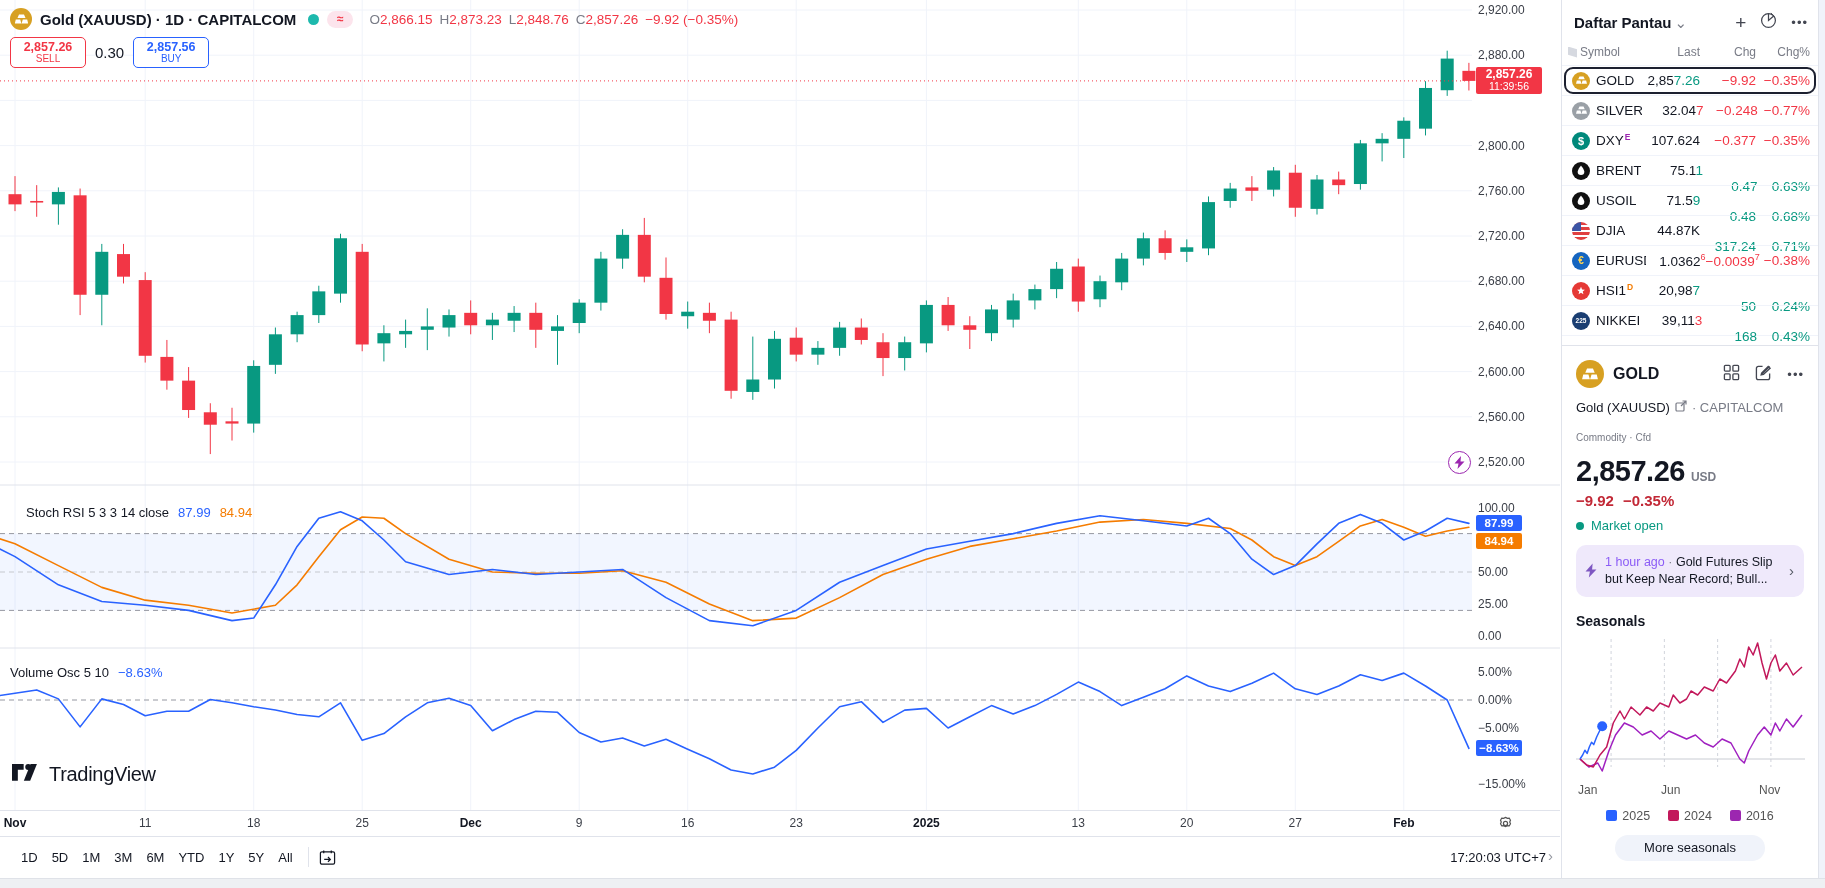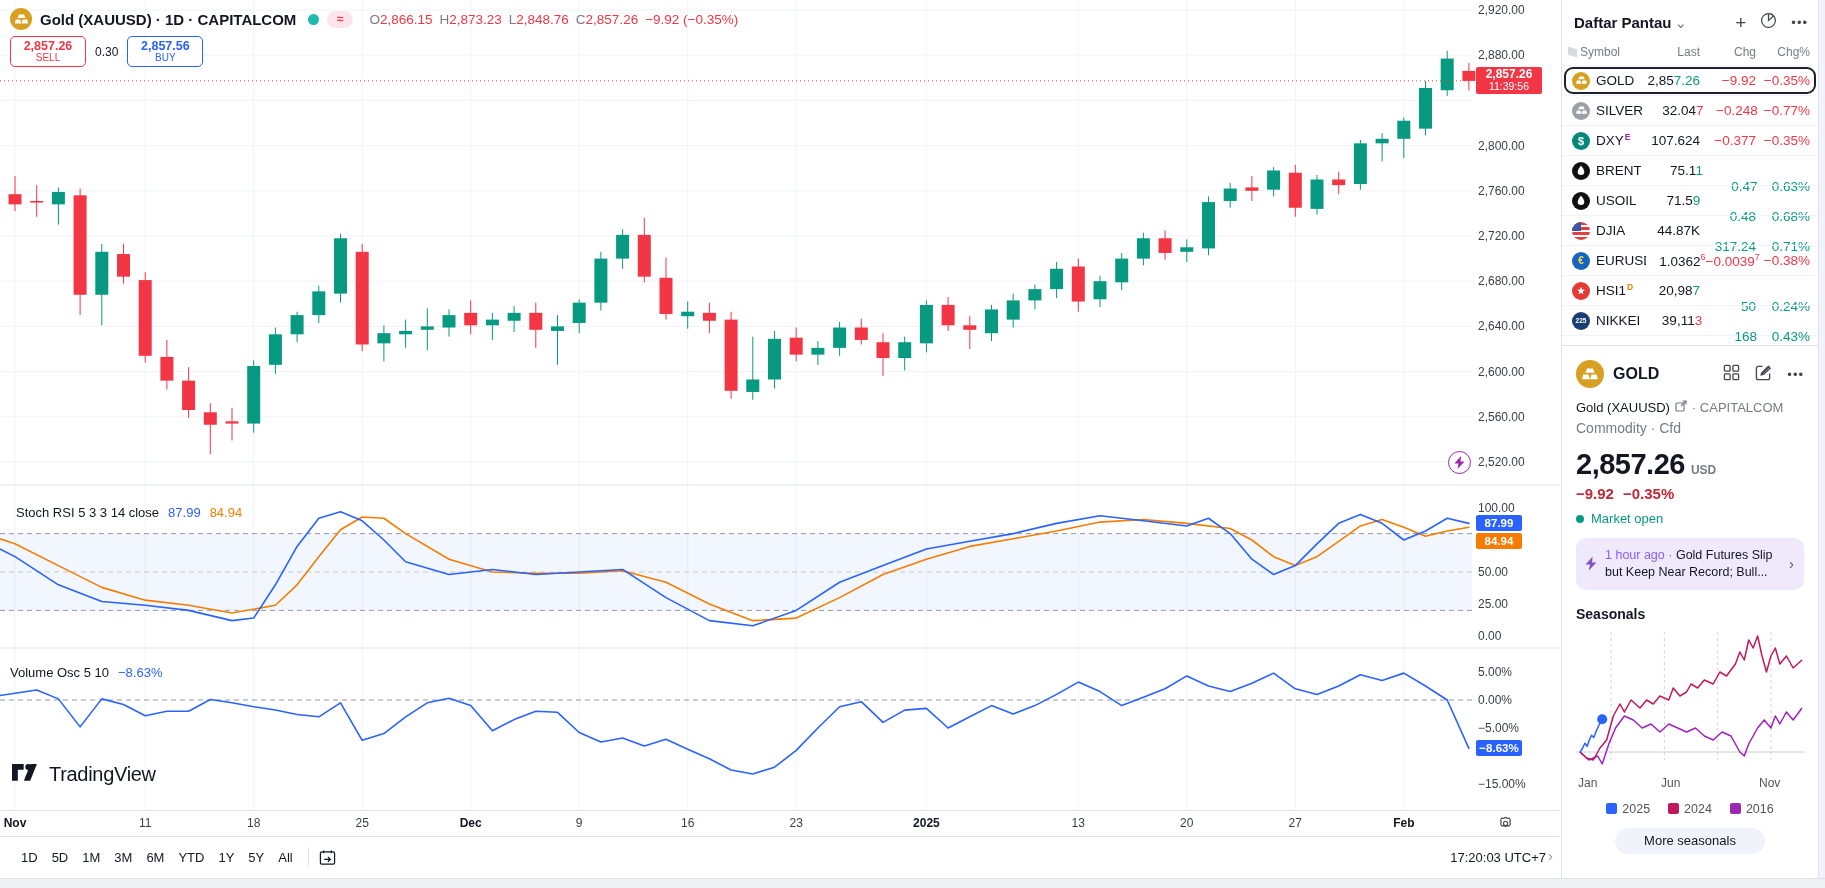--- a/index.html
+++ b/index.html
@@ -21,21 +21,21 @@
   .ohlc .k { color:#787b86; }
   .ohlc .v { color:#f23645; font-weight:500; }
   .ohlc .chg { color:#f23645; font-weight:500; }
 
   .orderrow { position:absolute; left:10px; top:36px; display:flex; align-items:center; z-index:5; }
   .obox { width:76px; height:31px; border-radius:5px; background:#fff; display:flex; flex-direction:column; align-items:center; justify-content:center; line-height:1.05; cursor:pointer; }
   .obox.sell { border:1px solid #f23645; color:#f23645; }
   .obox.buy  { border:1px solid #2962ff; color:#2962ff; }
   .obox .p { font-size:12.5px; font-weight:700; }
   .obox .t { font-size:10px; }
-  .spread { font-size:12px; color:#131722; margin:8px 9px; }
+  .spread { font-size:15px; color:#131722; margin:8px 9px; }
 
   .pane-label { position:absolute; z-index:4; font-size:13px; color:#131722; display:flex; gap:9px; align-items:center; }
   .pane-label .kv { color:#2962ff; font-weight:500; }
   .pane-label .dv { color:#f57c00; font-weight:500; }
 
   
   #price-axis { position:absolute; left:1462px; top:0; width:98px; height:810px; z-index:3; background:transparent; }
   .axlbl { position:absolute; left:16px; font-size:12px; color:#3a3e47; white-space:nowrap; }
   .badge { position:absolute; left:14px; color:#fff; border-radius:2px; text-align:center; z-index:4; }
   .badge.last { width:66px; padding:1px 0 2px; background:#f23645; }
@@ -105,21 +105,21 @@
 
   
   #detail { border-top:1px solid #e0e3eb; padding:14px 14px 0 14px; }
   .d-head { display:flex; align-items:center; }
   .d-icon { width:28px; height:28px; border-radius:50%; background:#d7a022; display:flex; align-items:center; justify-content:center; margin-right:9px; }
   .d-name { font-size:16px; font-weight:700; }
   .d-tools { margin-left:auto; display:flex; gap:15px; align-items:center; color:#434651; }
   .d-tools > * { cursor:pointer; }
   .d-sub { margin-top:12px; font-size:13px; color:#131722; display:flex; align-items:center; gap:5px; }
   .d-sub .gray { color:#787b86; }
-  .d-sub2 { margin-top:5px; font-size:14px; color:#787b86; }
+  .d-sub2 { margin-top:17px; font-size:10px; color:#787b86; }
   .d-price-row { margin-top:12px; display:flex; align-items:baseline; gap:6px; }
   .d-price { font-size:29px; font-weight:700; letter-spacing:-0.5px; }
   .d-cur { font-size:12px; font-weight:700; color:#787b86; }
   .d-chg { margin-top:4px; font-size:15px; font-weight:700; color:#c22836; display:flex; gap:9px; }
   .d-market { margin-top:9px; display:flex; align-items:center; gap:7px; font-size:13px; color:#089981; }
   .d-market .dot { width:8px; height:8px; border-radius:50%; background:#089981; }
 
   .news-card { margin-top:12px; background:#efe9fb; border-radius:10px; padding:9px 10px 9px 9px; display:flex; align-items:center; gap:8px; cursor:pointer; }
   .news-txt { font-size:12.5px; line-height:1.35; color:#131722; flex:1; display:-webkit-box; -webkit-line-clamp:2; -webkit-box-orient:vertical; overflow:hidden; }
   .news-txt .tm { color:#8b5cf6;margin-top:8px; }
@@ -343,21 +343,21 @@
         <span class="p">2,857.26</span>
         <span class="t">SELL</span>
       </div>
       <span class="spread">0.30</span>
       <div class="obox buy">
         <span class="p">2,857.56</span>
         <span class="t">BUY</span>
       </div>
     </div>
 
-    <div class="pane-label" style="left:16px; top:505px;">
+    <div class="pane-label" style="left:26px; top:505px;">
       <span>Stoch RSI 5 3 3 14 close</span>
       <span class="kv">87.99</span>
       <span class="dv">84.94</span>
     </div>
     <div class="pane-label" style="left:10px; top:665px;">
       <span>Volume Osc 5 10</span>
       <span class="kv">−8.63%</span>
     </div>
 
     <div id="price-axis">

